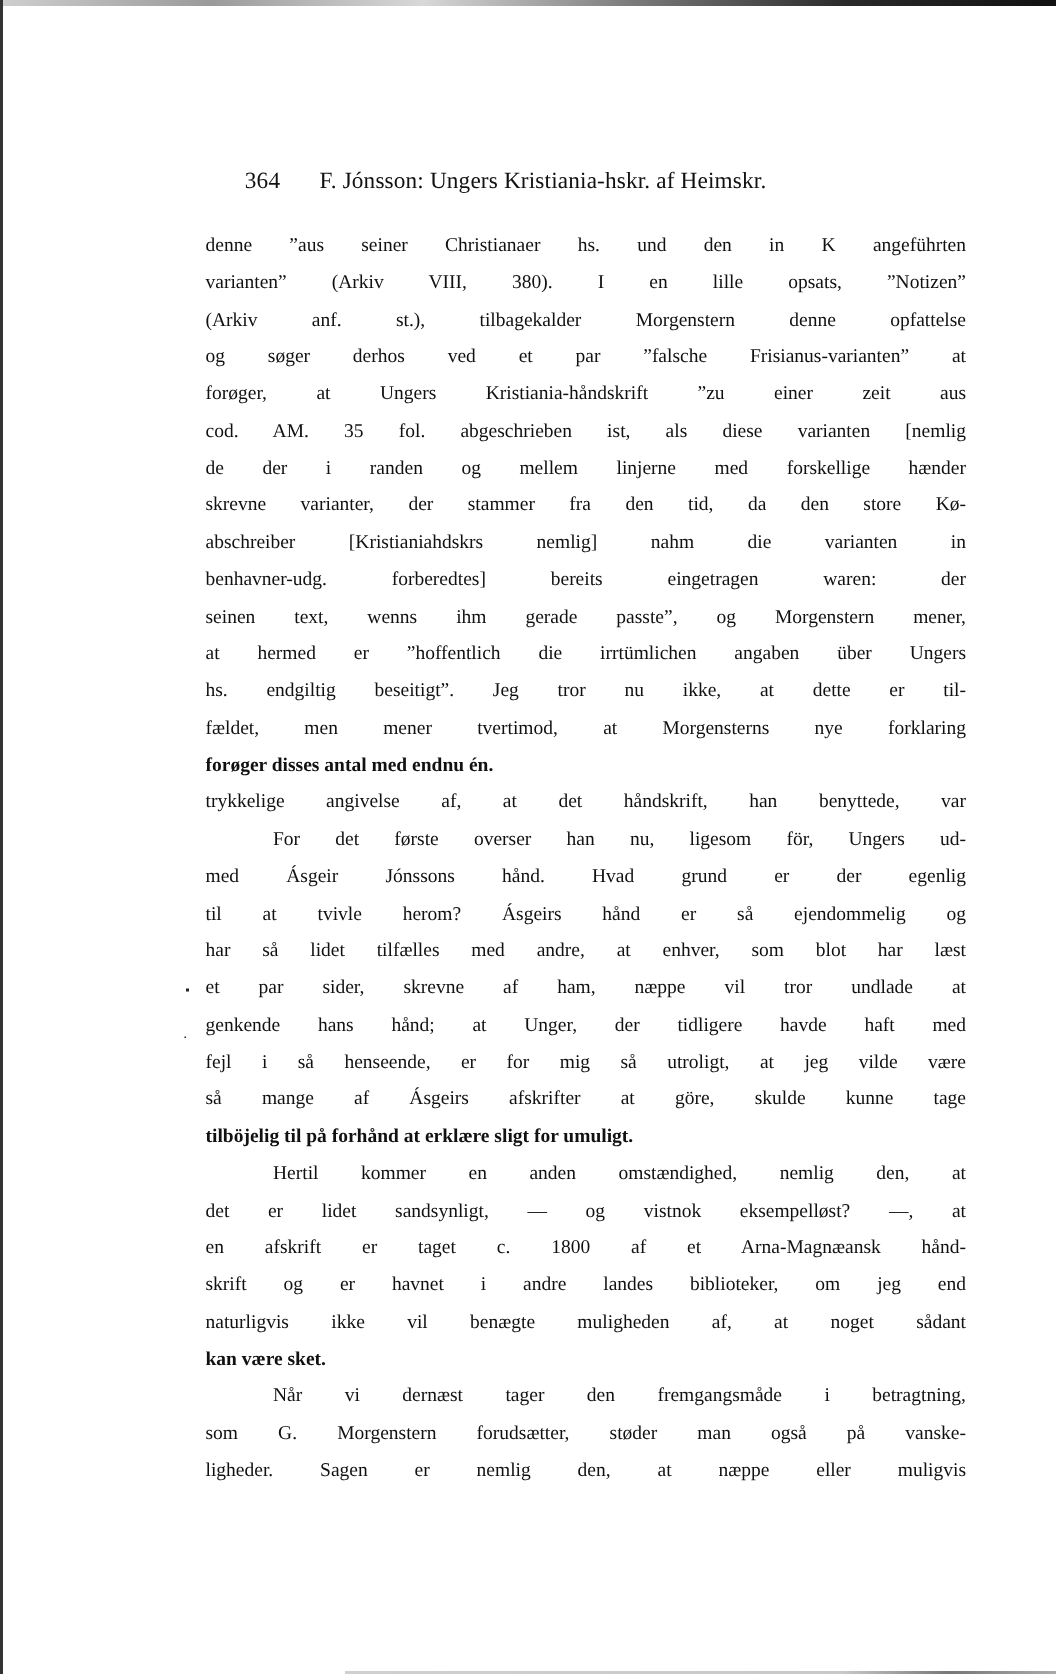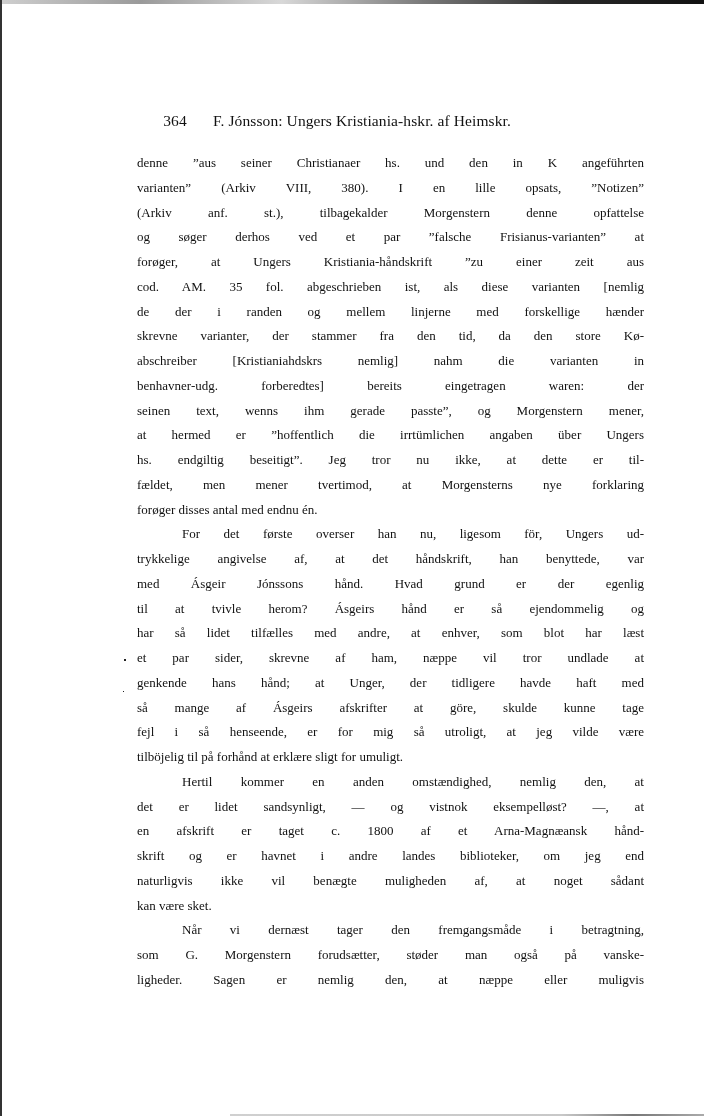--- a/index.html
+++ b/index.html
@@ -60,20 +60,21 @@
   }
   .line {
     display: block;
     white-space: nowrap;
     text-align: justify;
     text-align-last: justify;
     height: 24.75px;
   }
   .line.last {
     text-align-last: left;
+    font-weight: bold;
   }
   .line.indent {
     padding-left: 45px;
   }
   .margin-dot {
     position: absolute;
     width: 2px; height: 2px;
     background: #222;
   }
 </style>
@@ -102,29 +103,29 @@
     <span class="line">cod. AM. 35 fol. abgeschrieben ist, als diese varianten [nemlig</span>
     <span class="line">de der i randen og mellem linjerne med forskellige hænder</span>
     <span class="line">skrevne varianter, der stammer fra den tid, da den store Kø-</span>
     <span class="line">abschreiber [Kristianiahdskrs nemlig] nahm die varianten in</span>
     <span class="line">benhavner-udg. forberedtes] bereits eingetragen waren: der</span>
     <span class="line">seinen text, wenns ihm gerade passte”, og Morgenstern mener,</span>
     <span class="line">at hermed er ”hoffentlich die irrtümlichen angaben über Ungers</span>
     <span class="line">hs. endgiltig beseitigt”.  Jeg tror nu ikke, at dette er til-</span>
     <span class="line">fældet, men mener tvertimod, at Morgensterns nye forklaring</span>
     <span class="line last">forøger disses antal med endnu én.</span>
+    <span class="line">trykkelige angivelse af, at det håndskrift, han benyttede, var</span>
     <span class="line indent">For det første overser han nu, ligesom för, Ungers ud-</span>
-    <span class="line">trykkelige angivelse af, at det håndskrift, han benyttede, var</span>
     <span class="line">med Ásgeir Jónssons hånd.  Hvad grund er der egenlig</span>
     <span class="line">til at tvivle herom?  Ásgeirs hånd er så ejendommelig og</span>
     <span class="line">har så lidet tilfælles med andre, at enhver, som blot har læst</span>
     <span class="line">et par sider, skrevne af ham, næppe vil tror undlade at</span>
     <span class="line">genkende hans hånd; at Unger, der tidligere havde haft med</span>
+    <span class="line">fejl i så henseende, er for mig så utroligt, at jeg vilde være</span>
     <span class="line">så mange af Ásgeirs afskrifter at göre, skulde kunne tage</span>
-    <span class="line">fejl i så henseende, er for mig så utroligt, at jeg vilde være</span>
     <span class="line last">tilböjelig til på forhånd at erklære sligt for umuligt.</span>
     <span class="line indent">Hertil kommer en anden omstændighed, nemlig den, at</span>
     <span class="line">det er lidet sandsynligt, — og vistnok eksempelløst? —, at</span>
     <span class="line">en afskrift er taget c. 1800 af et Arna-Magnæansk hånd-</span>
     <span class="line">skrift og er havnet i andre landes biblioteker, om jeg end</span>
     <span class="line">naturligvis ikke vil benægte muligheden af, at noget sådant</span>
     <span class="line last">kan være sket.</span>
     <span class="line indent">Når vi dernæst tager den fremgangsmåde i betragtning,</span>
     <span class="line">som G. Morgenstern forudsætter, støder man også på vanske-</span>
     <span class="line">ligheder.  Sagen er nemlig den, at næppe eller muligvis</span>

